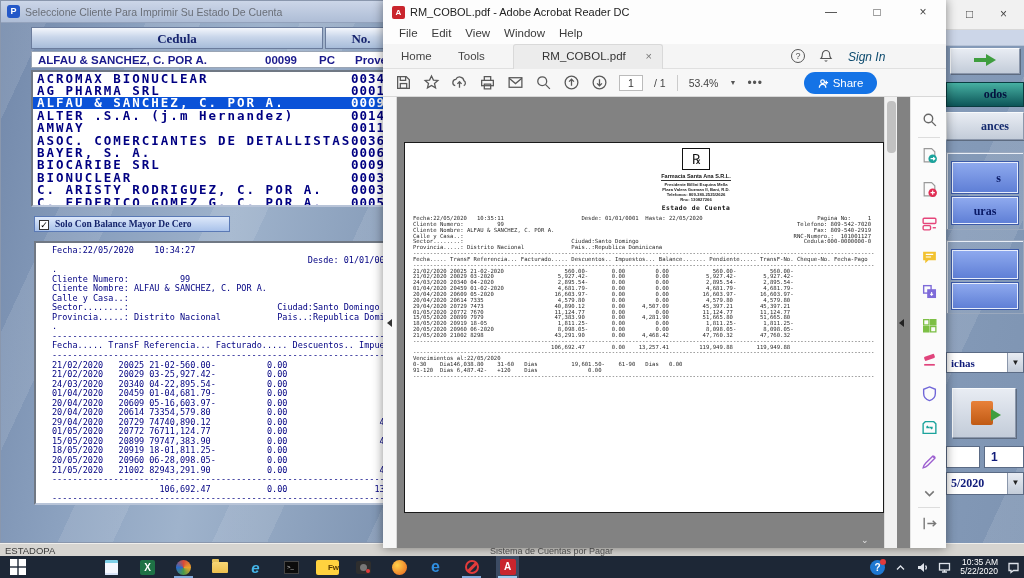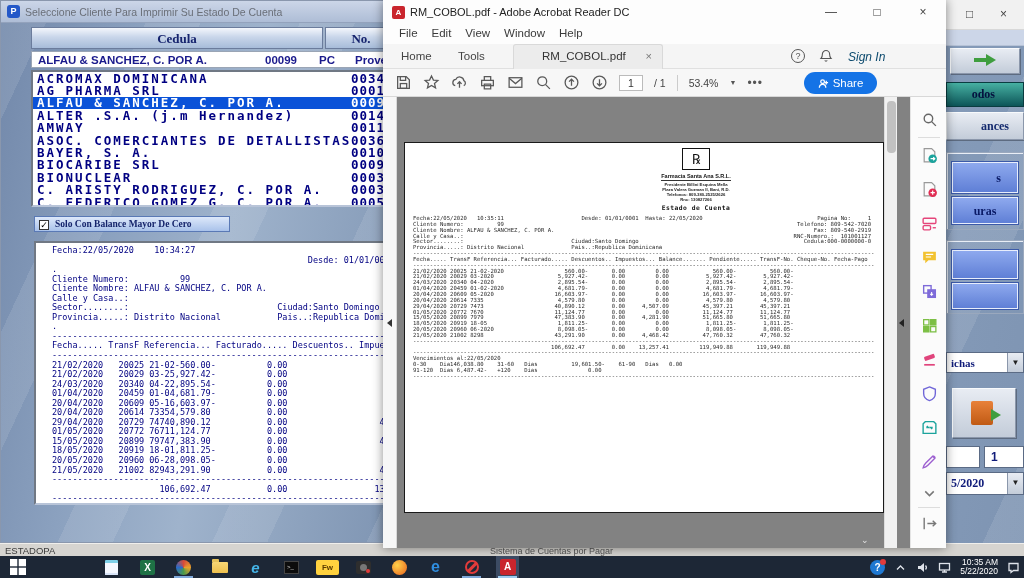--- a/index.html
+++ b/index.html
@@ -10,21 +10,21 @@
     background:linear-gradient(100deg,#7288aa 0%,#8ba1bf 28%,#a3b6cf 50%,#8ba1bf 72%,#7e94b2 100%); }
   #screen::before{ content:""; position:absolute; inset:0;
     background:repeating-linear-gradient(115deg, rgba(255,255,255,.10) 0 60px, rgba(255,255,255,0) 60px 160px); }
 
   
   .mdi-corner{ left:946px; top:0; width:78px; height:30px; background:#f1f1f1; border-bottom:1px solid #d8d8d8; z-index:1;}
   .mdi-corner span{ position:absolute; top:7px; font-size:12px; color:#444; cursor:default;}
   .mdi-band{ left:946px; top:30px; width:78px; height:16px; background:#ccd6e8; z-index:1; border-bottom:1px solid #b6c2d6;}
   .raised{ background:linear-gradient(180deg,#e8ecf3,#c3ccd9); border:1px solid #8b97ab; border-top-color:#f8fafc; border-left-color:#f8fafc; box-shadow:1px 1px 0 #5d6b80;}
   .mdi-el{ z-index:1; }
-  .btn-odos{ left:946px; top:82px; width:78px; height:25px; background:linear-gradient(180deg,#46b0a2,#0d5558); border:1px solid #0a3c40; color:#04123f; font-family:"Liberation Serif",serif; font-weight:bold; font-size:12px; text-align:right; padding:4px 28px 0 0;}
+  .btn-odos{ left:946px; top:82px; width:78px; height:25px; background:linear-gradient(180deg,#46b0a2,#0d5558); border:1px solid #0a3c40; color:#04123f; font-family:"Liberation Serif",serif; font-weight:bold; font-size:12px; text-align:right; padding:4px 16px 0 0;}
   .btn-ances{ left:946px; top:112px; width:78px; height:28px; color:#142a6e; font-family:"Liberation Serif",serif; font-weight:bold; font-size:12px; text-align:right; padding:6px 14px 0 0;}
   .navbtn{ left:950px; top:48px; width:70px; height:26px; text-align:center; padding-top:3px;}
   .grp{ border:1px solid #9aa8bd; box-shadow:inset 1px 1px 0 #e9eef6; }
   .grp1{ left:946px; top:152px; width:78px; height:78px;}
   .grp2{ left:946px; top:240px; width:78px; height:74px;}
   .bluebtn{ background:linear-gradient(180deg,#8ea9ee,#5f7fd6); border:1px solid #e8eefc; outline:1px solid #3c5aa8; color:#0a1a66; font-family:"Liberation Serif",serif; font-weight:bold; font-size:12px;}
   .btn-s{ left:952px; top:162px; width:66px; height:31px; text-align:right; padding:8px 16px 0 0;}
   .btn-uras{ left:952px; top:197px; width:66px; height:27px; text-align:center; padding-top:6px;}
   .btn-g2a{ left:952px; top:250px; width:66px; height:29px;}
   .btn-g2b{ left:952px; top:283px; width:66px; height:26px;}
@@ -130,21 +130,21 @@
   .slot.running::after{ content:""; position:absolute; bottom:0; left:2px; width:19px; height:2px; background:#7fa8d9;}
   .slot.active{ background:#3c4b63;}
   .slot.active::after{ content:""; position:absolute; bottom:0; left:2px; width:19px; height:2px; background:#9ecbf0;}
   .ic-note{ width:13px; height:15px; background:#f5f8ff; border-radius:1px; border-top:3px solid #7fd0e8; box-shadow:inset 0 -2px 0 #d8e4f8;}
   .ic-xl{ width:15px; height:15px; background:#1e7145; border-radius:2px; color:#fff; font-size:10px; font-weight:bold; text-align:center; line-height:15px;}
   .ic-sys{ width:15px; height:15px; border-radius:50%; background:conic-gradient(#d84a3a,#e8a02c,#4a9a4a,#2a6ac8,#d84a3a);}
   .ic-folder{ position:relative; width:16px; height:11px; background:linear-gradient(180deg,#f8d775,#eec04e); border-radius:1px;}
   .ic-folder::before{ content:""; position:absolute; left:0; top:-3px; width:7px; height:3px; background:#e8c35a; border-radius:1px 1px 0 0;}
   .ic-ie{ color:#45b6ea; font-size:15px; font-weight:bold; font-style:italic;}
   .ic-cmd{ width:15px; height:13px; background:#0c0c0c; border:1px solid #444; color:#ddd; font-size:6px; line-height:11px; padding-left:2px;}
-  .ic-fw{ width:32px; height:15px; background:#ffd23f; border-radius:2px; color:#5a3b00; font-weight:bold; font-size:8px; text-align:center; line-height:15px;}
+  .ic-fw{ width:32px; height:15px; background:#ffd23f; border-radius:2px; color:#5a3b00; font-weight:bold; font-size:8px; text-align:right; line-height:15px;}
   .ic-cam{ position:relative; width:15px; height:13px; background:#2e2e2e; border-radius:2px;}
   .ic-cam::before{ content:""; position:absolute; left:4px; top:3px; width:7px; height:7px; border-radius:50%; background:#777;}
   .ic-cam::after{ content:""; position:absolute; right:1px; bottom:1px; width:4px; height:4px; border-radius:50%; background:#e23b3b;}
   .ic-orange{ width:15px; height:15px; border-radius:50%; background:radial-gradient(circle at 35% 35%, #ffd24a, #e8601c);}
   .ic-edge{ color:#2f8ee0; font-size:16px; font-weight:bold;}
   .ic-block{ position:relative; width:14px; height:14px; border:2.5px solid #e23b3b; border-radius:50%;}
   .ic-block::before{ content:""; position:absolute; left:-1px; top:4px; width:12px; height:2.5px; background:#e23b3b; transform:rotate(-45deg);}
   .ic-acro{ width:16px; height:16px; background:#c9252d; border-radius:2px; color:#fff; font-size:10px; font-weight:bold; text-align:center; line-height:16px;}
   .tray{ position:absolute; right:4px; top:0; height:22px; display:flex; align-items:center; gap:9px;}
   .tray svg{ width:13px; height:13px; stroke:#dfe3ea; fill:none; stroke-width:1.3;}
@@ -205,21 +205,21 @@
     <div class="abs colhdr hd-no">No.</div>
     <div class="abs sel-current">
       <span class="cur-name">ALFAU &amp; SANCHEZ, C. POR A.</span>
       <span class="cur-code">00099</span>
       <span class="cur-type">PC</span>
       <span class="cur-cat">Proveedo</span>
     </div>
     <div class="abs clist">
 
         <div class="client-row">
-          <span class="c-name">ACROMAX DOMINICANA</span>
+          <span class="c-name">ACROMAX BIONUCLEAR</span>
           <span class="c-no">0034</span>
         </div>
 
         <div class="client-row">
           <span class="c-name">AG PHARMA SRL</span>
           <span class="c-no">0001</span>
         </div>
 
         <div class="client-row selected">
           <span class="c-name">ALFAU &amp; SANCHEZ, C. POR A.</span>
@@ -236,21 +236,21 @@
           <span class="c-no">0011</span>
         </div>
 
         <div class="client-row">
           <span class="c-name">ASOC. COMERCIANTES DE DETALLISTAS</span>
           <span class="c-no">0036</span>
         </div>
 
         <div class="client-row">
           <span class="c-name">BAYER, S. A.</span>
-          <span class="c-no">0010</span>
+          <span class="c-no">0006</span>
         </div>
 
         <div class="client-row">
           <span class="c-name">BIOCARIBE SRL</span>
           <span class="c-no">0009</span>
         </div>
 
         <div class="client-row">
           <span class="c-name">BIONUCLEAR</span>
           <span class="c-no">0003</span>

